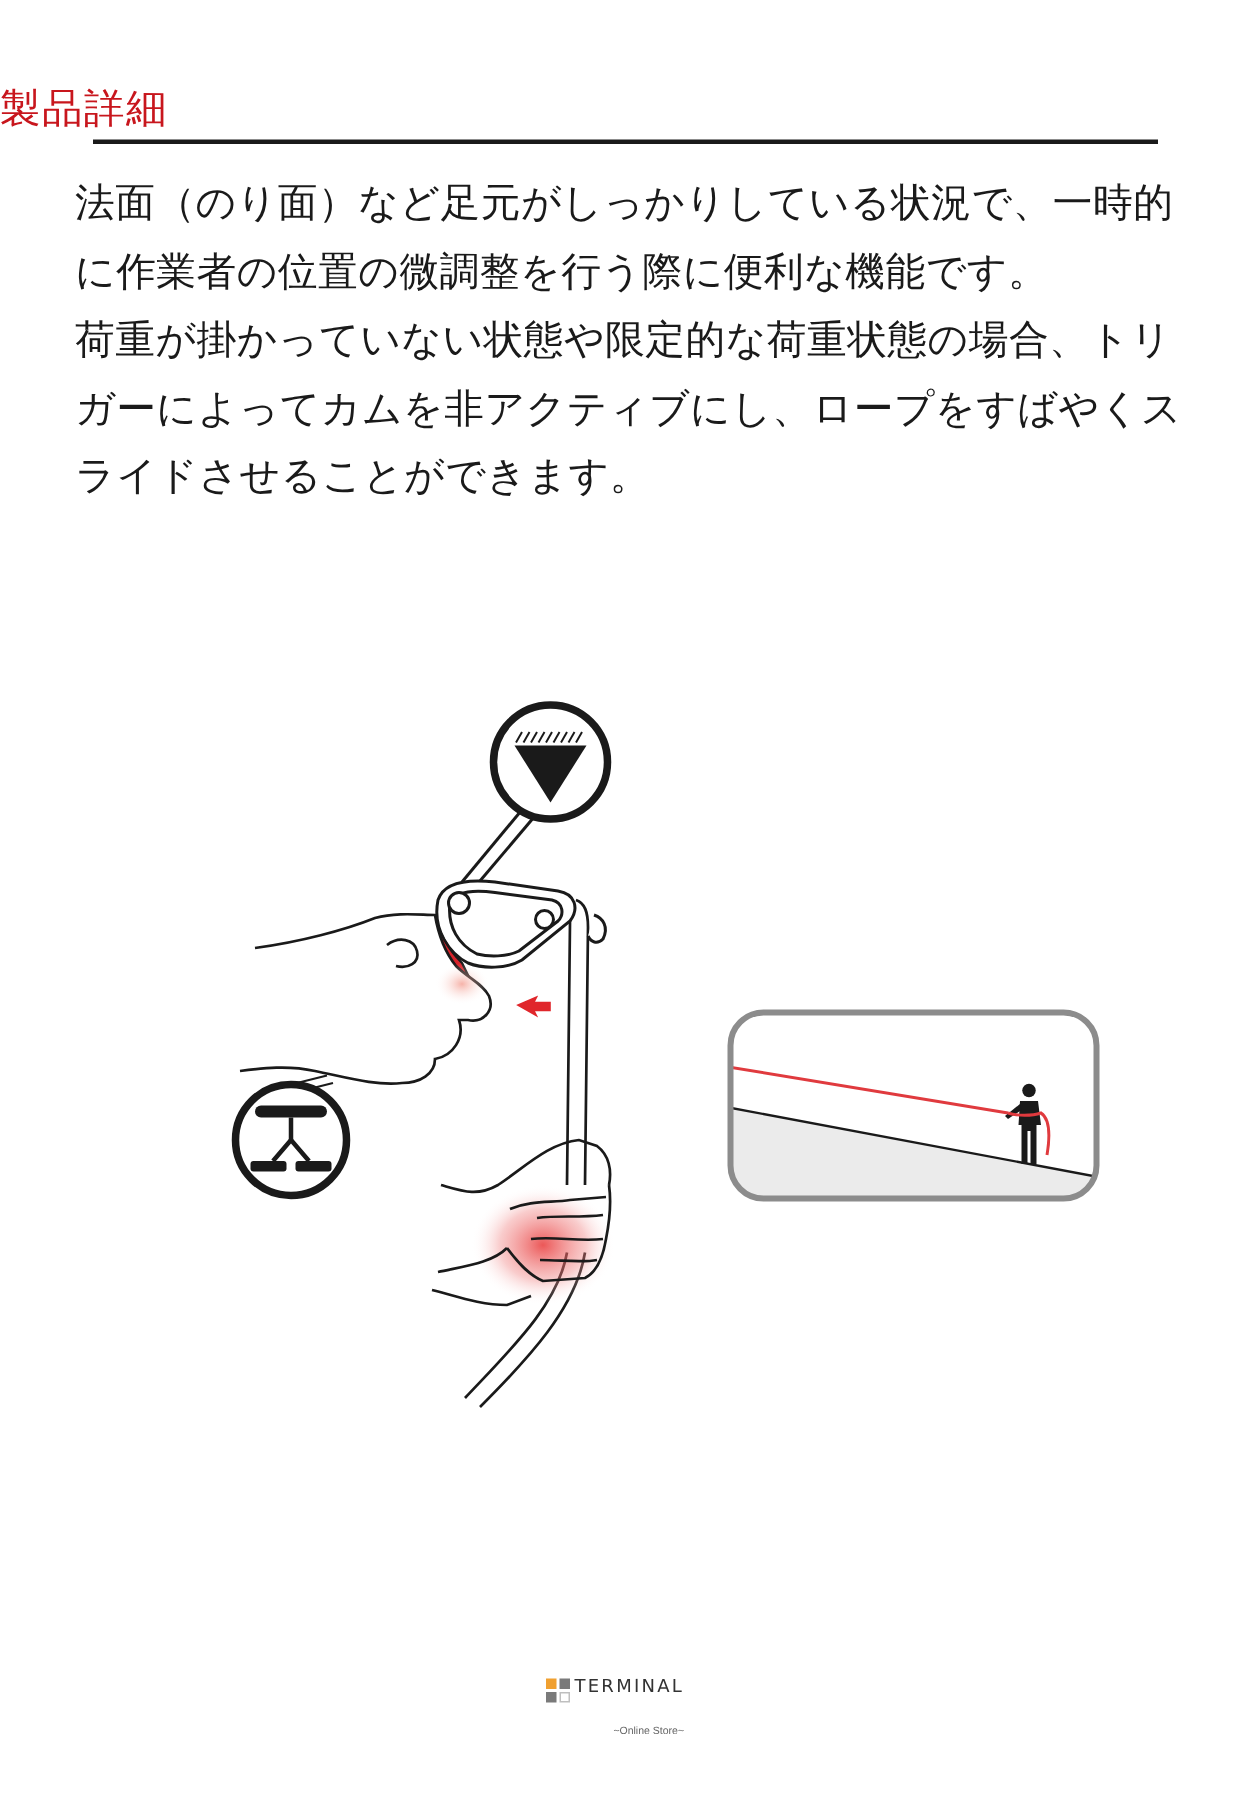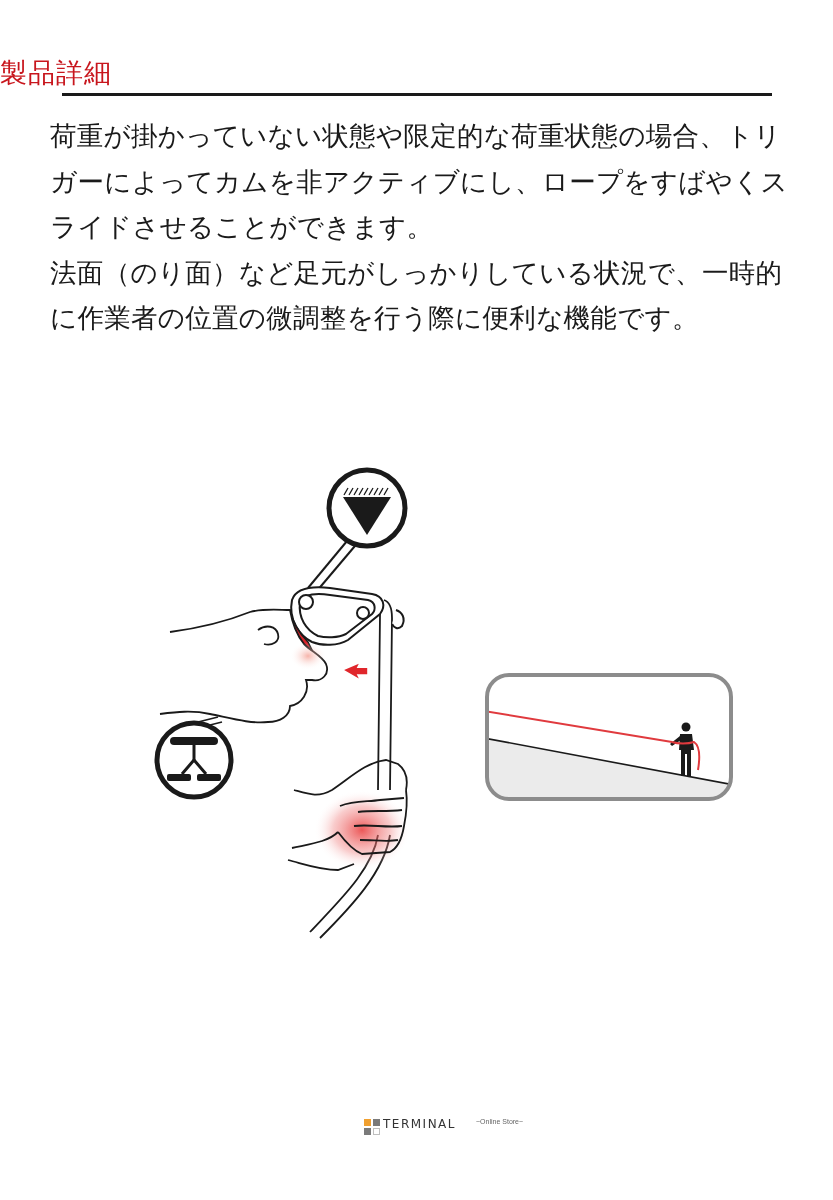--- a/index.html
+++ b/index.html
@@ -75,22 +75,22 @@
       display: grid;
       grid-template-columns: 7px 7px;
       grid-template-rows: 7px 7px;
       gap: 2px;
       margin-right: 3px;
       margin-top: 1px;
     }
     .logo-mark span { display: block; }
     .logo-text {
       display: flex;
-      flex-direction: row;
-      align-items: flex-start;
+      flex-direction: column;
+      align-items: flex-end;
       gap: 20px;
     }
     .logo-name {
       font-family: "DejaVu Sans", sans-serif;
       font-size: 12px;
       line-height: 13px;
       letter-spacing: 1.5px;
       color: #333333;
     }
     .logo-sub {
@@ -100,22 +100,22 @@
       color: #666666;
     }
   </style>
 </head>
 <body>
 
 <div class="section-title">製品詳細</div>
 <div class="title-rule"></div>
 
 <div class="body-text">
+  <p>法面（のり面）など足元がしっかりしている状況で、一時的に作業者の位置の微調整を行う際に便利な機能です。</p>
   <p>荷重が掛かっていない状態や限定的な荷重状態の場合、トリガーによってカムを非アクティブにし、ロープをすばやくスライドさせることができます。</p>
-  <p>法面（のり面）など足元がしっかりしている状況で、一時的に作業者の位置の微調整を行う際に便利な機能です。</p>
 </div>
 
 <svg class="illustration" viewBox="0 0 300 490" xmlns="http://www.w3.org/2000/svg">
   <defs>
     <radialGradient id="fistGlow" cx="0.5" cy="0.5" r="0.5">
       <stop offset="0" stop-color="#e83a3a" stop-opacity="0.85"></stop>
       <stop offset="0.6" stop-color="#f08080" stop-opacity="0.4"></stop>
       <stop offset="1" stop-color="#ffffff" stop-opacity="0"></stop>
     </radialGradient>
     <radialGradient id="thumbGlow" cx="0.5" cy="0.5" r="0.5">

